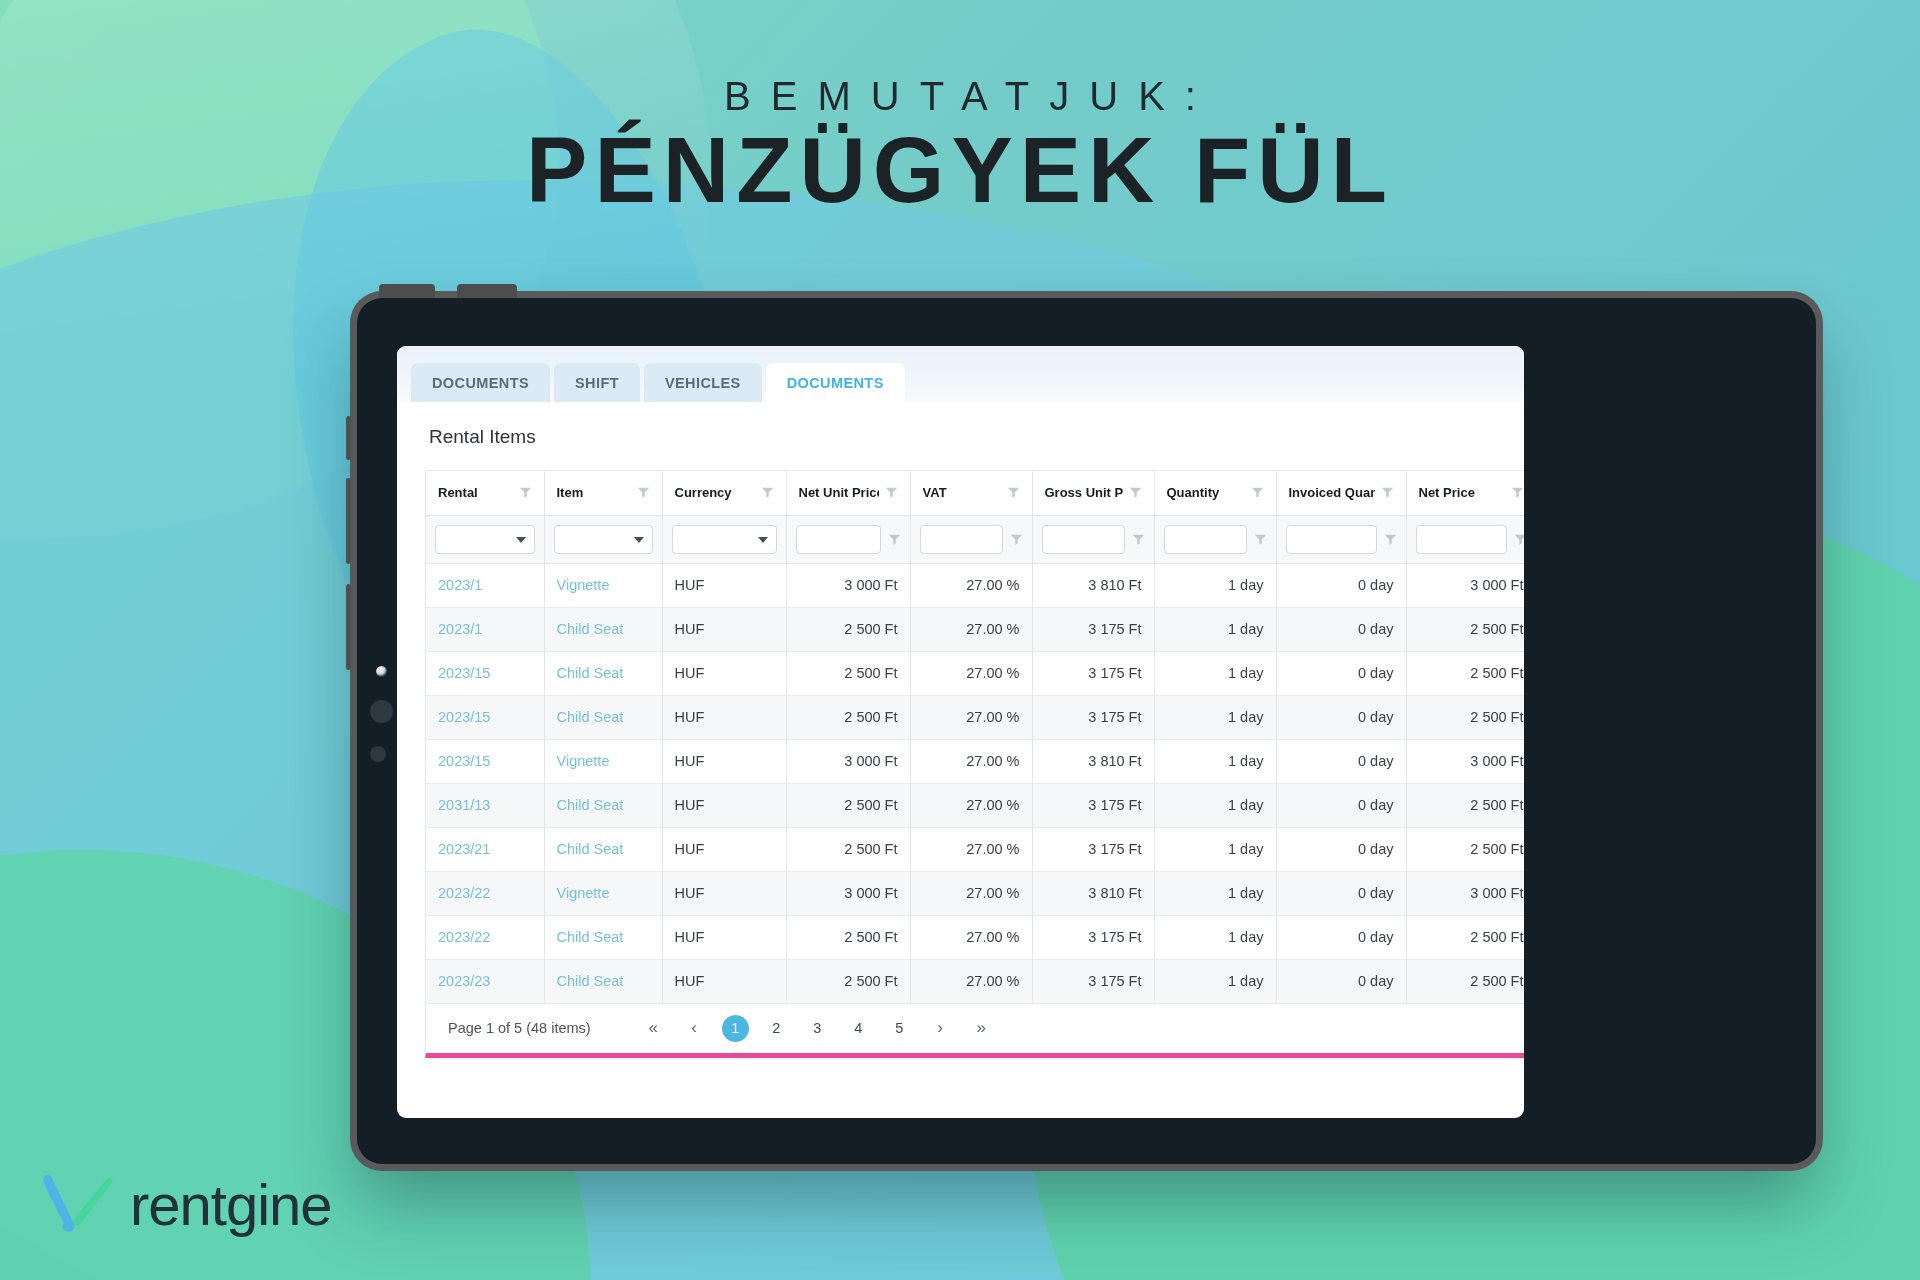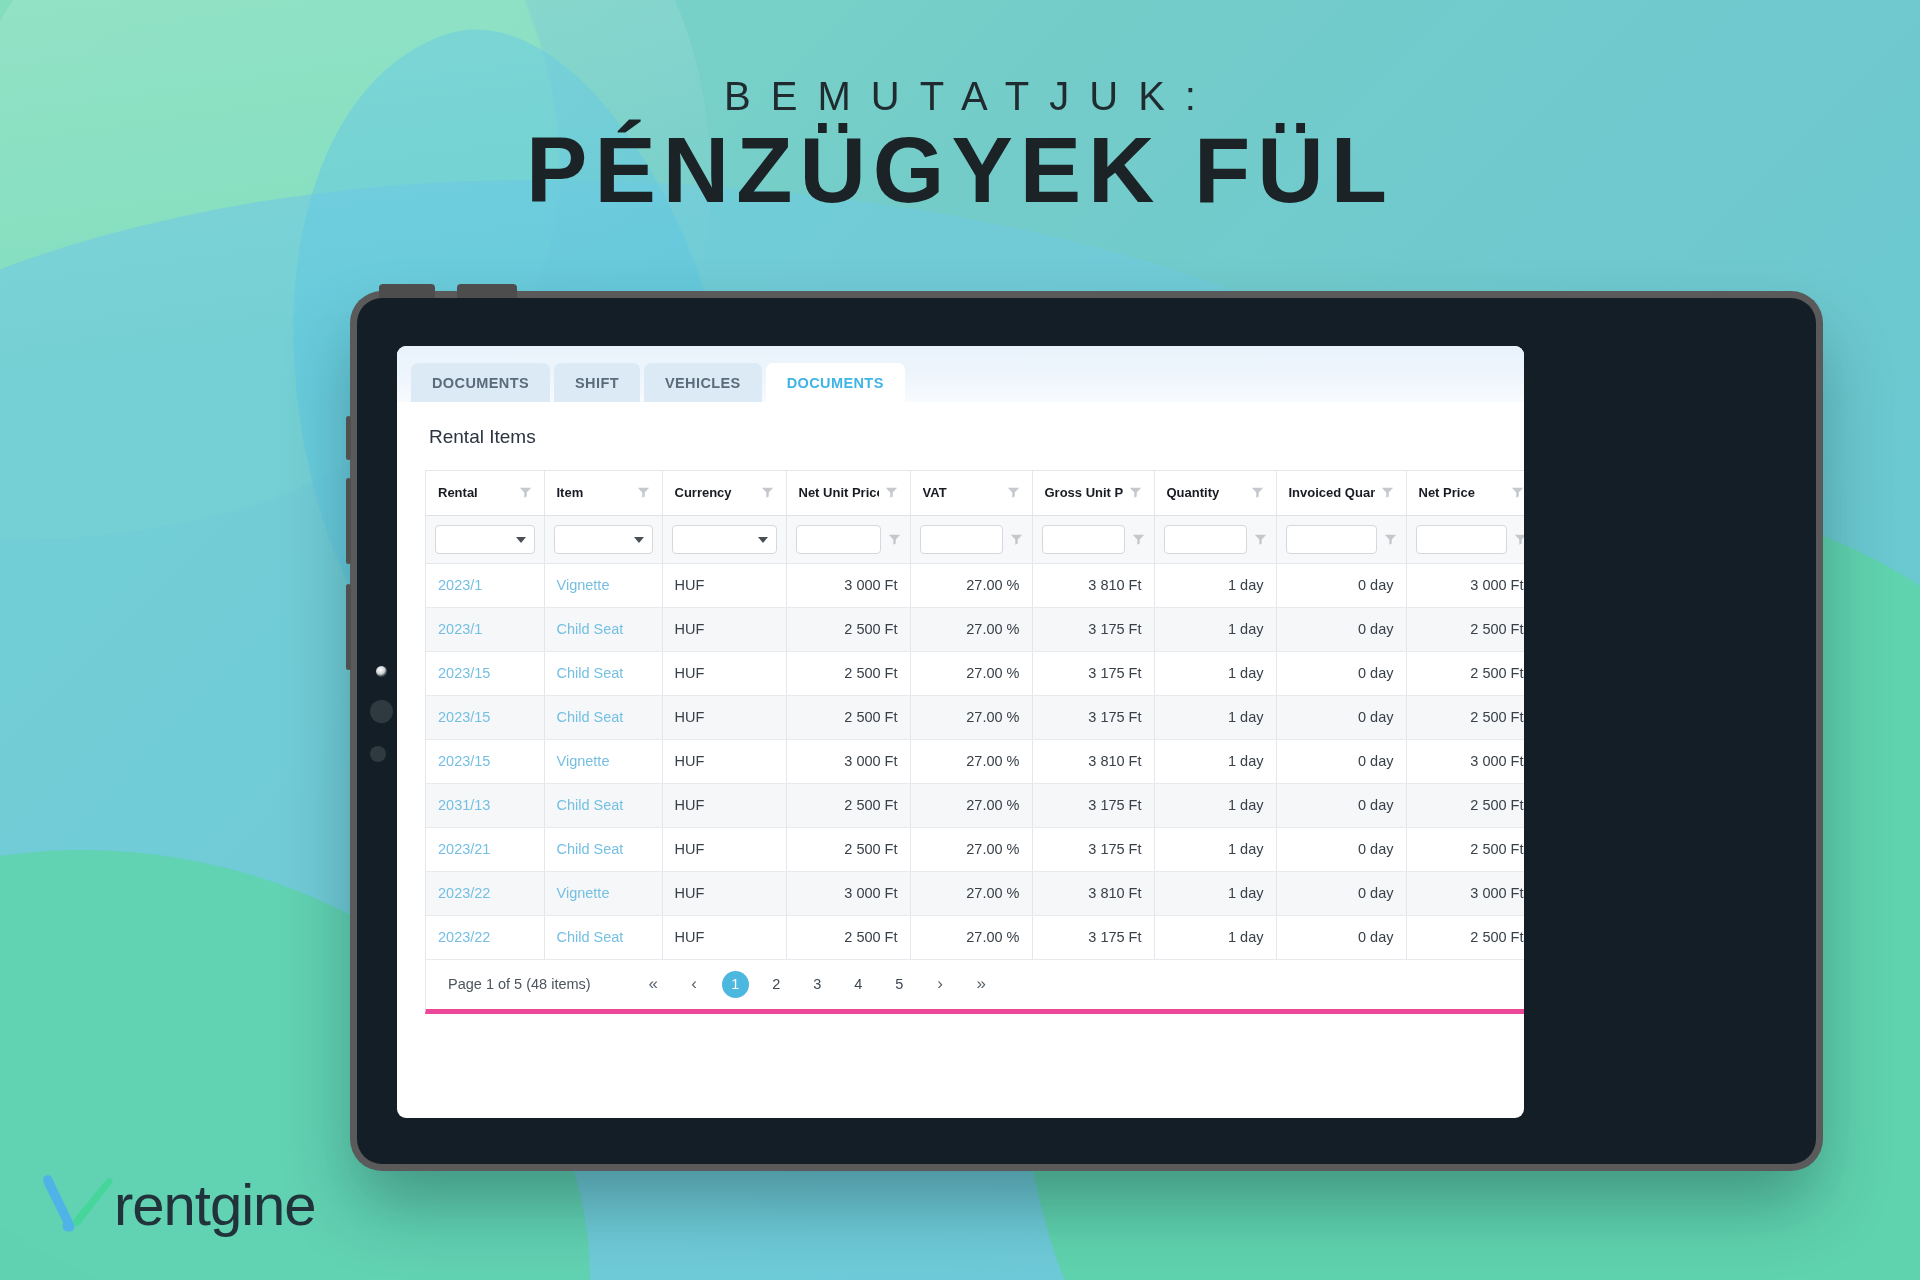--- a/index.html
+++ b/index.html
@@ -242,21 +242,21 @@
     margin: 0 7px; border-radius: 50%;
     color: #3e4750; font-size: 14.5px; cursor: pointer;
     user-select: none;
   }
   .pg.chev { color: #5a636c; font-size: 17px; }
   .pg.cur { background: #4cb8e0; color: #fff; }
 
   
   #logo {
     position: absolute; left: 40px; bottom: 42px;
-    display: flex; align-items: center; z-index: 7;
+    display: flex; align-items: center; gap: 16px; z-index: 7;
   }
   .logo-text {
     font-size: 58px; color: #22323a; font-weight: 400; letter-spacing: -1px;
   }
 </style>
 </head>
 <body>
 
 <div id="stage">
 
@@ -548,20 +548,31 @@
                   <td class="link">2023/22</td>
                   <td class="link">Child Seat</td>
                   <td class="txt">HUF</td>
                   <td class="num">2 500 Ft</td>
                   <td class="num">27.00 %</td>
                   <td class="num">3 175 Ft</td>
                   <td class="num">1 day</td>
                   <td class="num">0 day</td>
                   <td class="num">2 500 Ft</td>
                 </tr>
+                <tr class="data-row alt">
+                  <td class="link">2023/23</td>
+                  <td class="link">Child Seat</td>
+                  <td class="txt">HUF</td>
+                  <td class="num">2 500 Ft</td>
+                  <td class="num">27.00 %</td>
+                  <td class="num">3 175 Ft</td>
+                  <td class="num">1 day</td>
+                  <td class="num">0 day</td>
+                  <td class="num">2 500 Ft</td>
+                </tr>
               </tbody>
           </table>
         </div>
 
         <div class="pager">
           <span class="pager-info">Page 1 of 5 (48 items)</span>
           <span class="pg chev">«</span>
           <span class="pg chev">‹</span>
           <span class="pg cur">1</span>
           <span class="pg">2</span>

